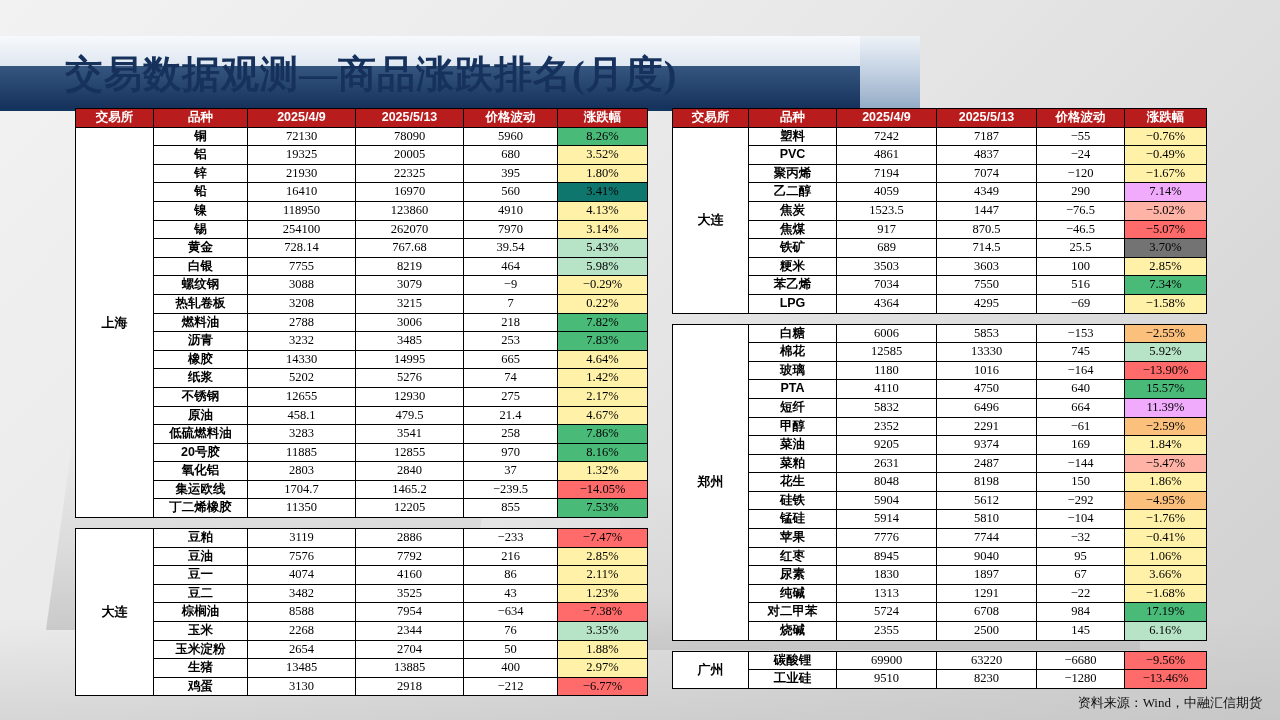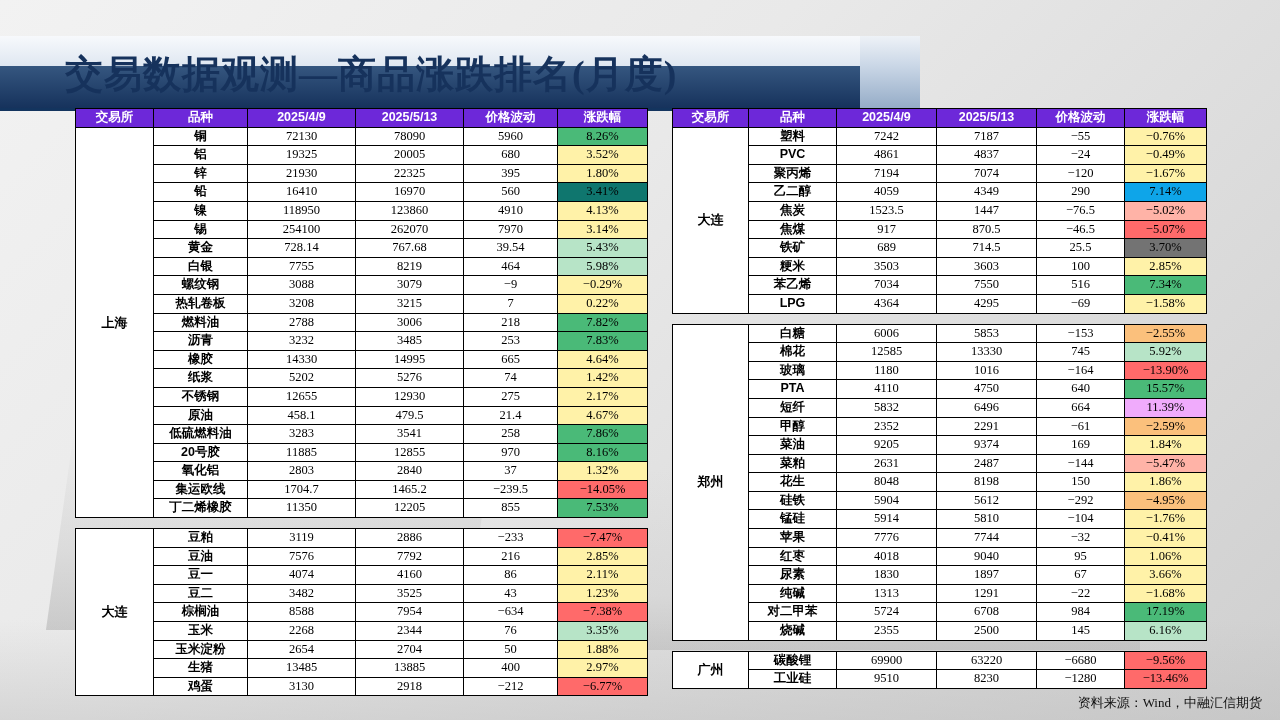--- a/index.html
+++ b/index.html
@@ -30,21 +30,21 @@
      background:linear-gradient(180deg,#eef2f7 0%,#c9d6e6 40%,#90a8c4 100%);}
   .page-title{position:absolute;left:65px;top:28px;width:800px;height:56px;
     font-family:"Liberation Serif","DejaVu Serif",serif;
     font-size:38px;font-weight:bold;color:#16325c;letter-spacing:1px;line-height:56px;}
 
   
   .tables{position:absolute;left:0;top:108px;width:1280px;}
   table{border-collapse:collapse;table-layout:fixed;}
   td,th{border:1px solid #000;font-size:12.5px;text-align:center;
     height:17.6px;line-height:17.6px;padding:0;color:#000;background:#fff;}
-  th{background:#6d28d9;color:#fff;font-weight:bold;font-size:12.5px;}
+  th{background:#b91c1c;color:#fff;font-weight:bold;font-size:12.5px;}
   .exch{background:#fff;font-size:13px;font-weight:bold;}
   .name{background:#fff;font-weight:bold;font-size:12.5px;}
   .num{font-family:"Liberation Serif","DejaVu Serif",serif;font-size:12.5px;}
   .pct{font-family:"Liberation Serif","DejaVu Serif",serif;font-size:12.5px;}
   .spacer td{border:none;background:transparent;height:10px;line-height:10px;}
 
   .left-tbl{position:absolute;left:75px;top:0;width:572px;}
   .right-tbl{position:absolute;left:672px;top:0;width:534px;}
 
   .source{position:absolute;right:18px;bottom:8px;font-size:13px;color:#111;
@@ -340,21 +340,21 @@
           <td class="num">7194</td>
           <td class="num">7074</td>
           <td class="num">−120</td>
           <td class="pct" style="background:#fff2a8">−1.67%</td>
         </tr>
         <tr>
           <td class="name">乙二醇</td>
           <td class="num">4059</td>
           <td class="num">4349</td>
           <td class="num">290</td>
-          <td class="pct" style="background:#0ea5e9">7.14%</td>
+          <td class="pct" style="background:#f0abfc">7.14%</td>
         </tr>
         <tr>
           <td class="name">焦炭</td>
           <td class="num">1523.5</td>
           <td class="num">1447</td>
           <td class="num">−76.5</td>
           <td class="pct" style="background:#ffb3a7">−5.02%</td>
         </tr>
         <tr>
           <td class="name">焦煤</td>
@@ -474,21 +474,21 @@
         </tr>
         <tr>
           <td class="name">苹果</td>
           <td class="num">7776</td>
           <td class="num">7744</td>
           <td class="num">−32</td>
           <td class="pct" style="background:#fff2a8">−0.41%</td>
         </tr>
         <tr>
           <td class="name">红枣</td>
-          <td class="num">4018</td>
+          <td class="num">8945</td>
           <td class="num">9040</td>
           <td class="num">95</td>
           <td class="pct" style="background:#fff2a8">1.06%</td>
         </tr>
         <tr>
           <td class="name">尿素</td>
           <td class="num">1830</td>
           <td class="num">1897</td>
           <td class="num">67</td>
           <td class="pct" style="background:#fff2a8">3.66%</td>

